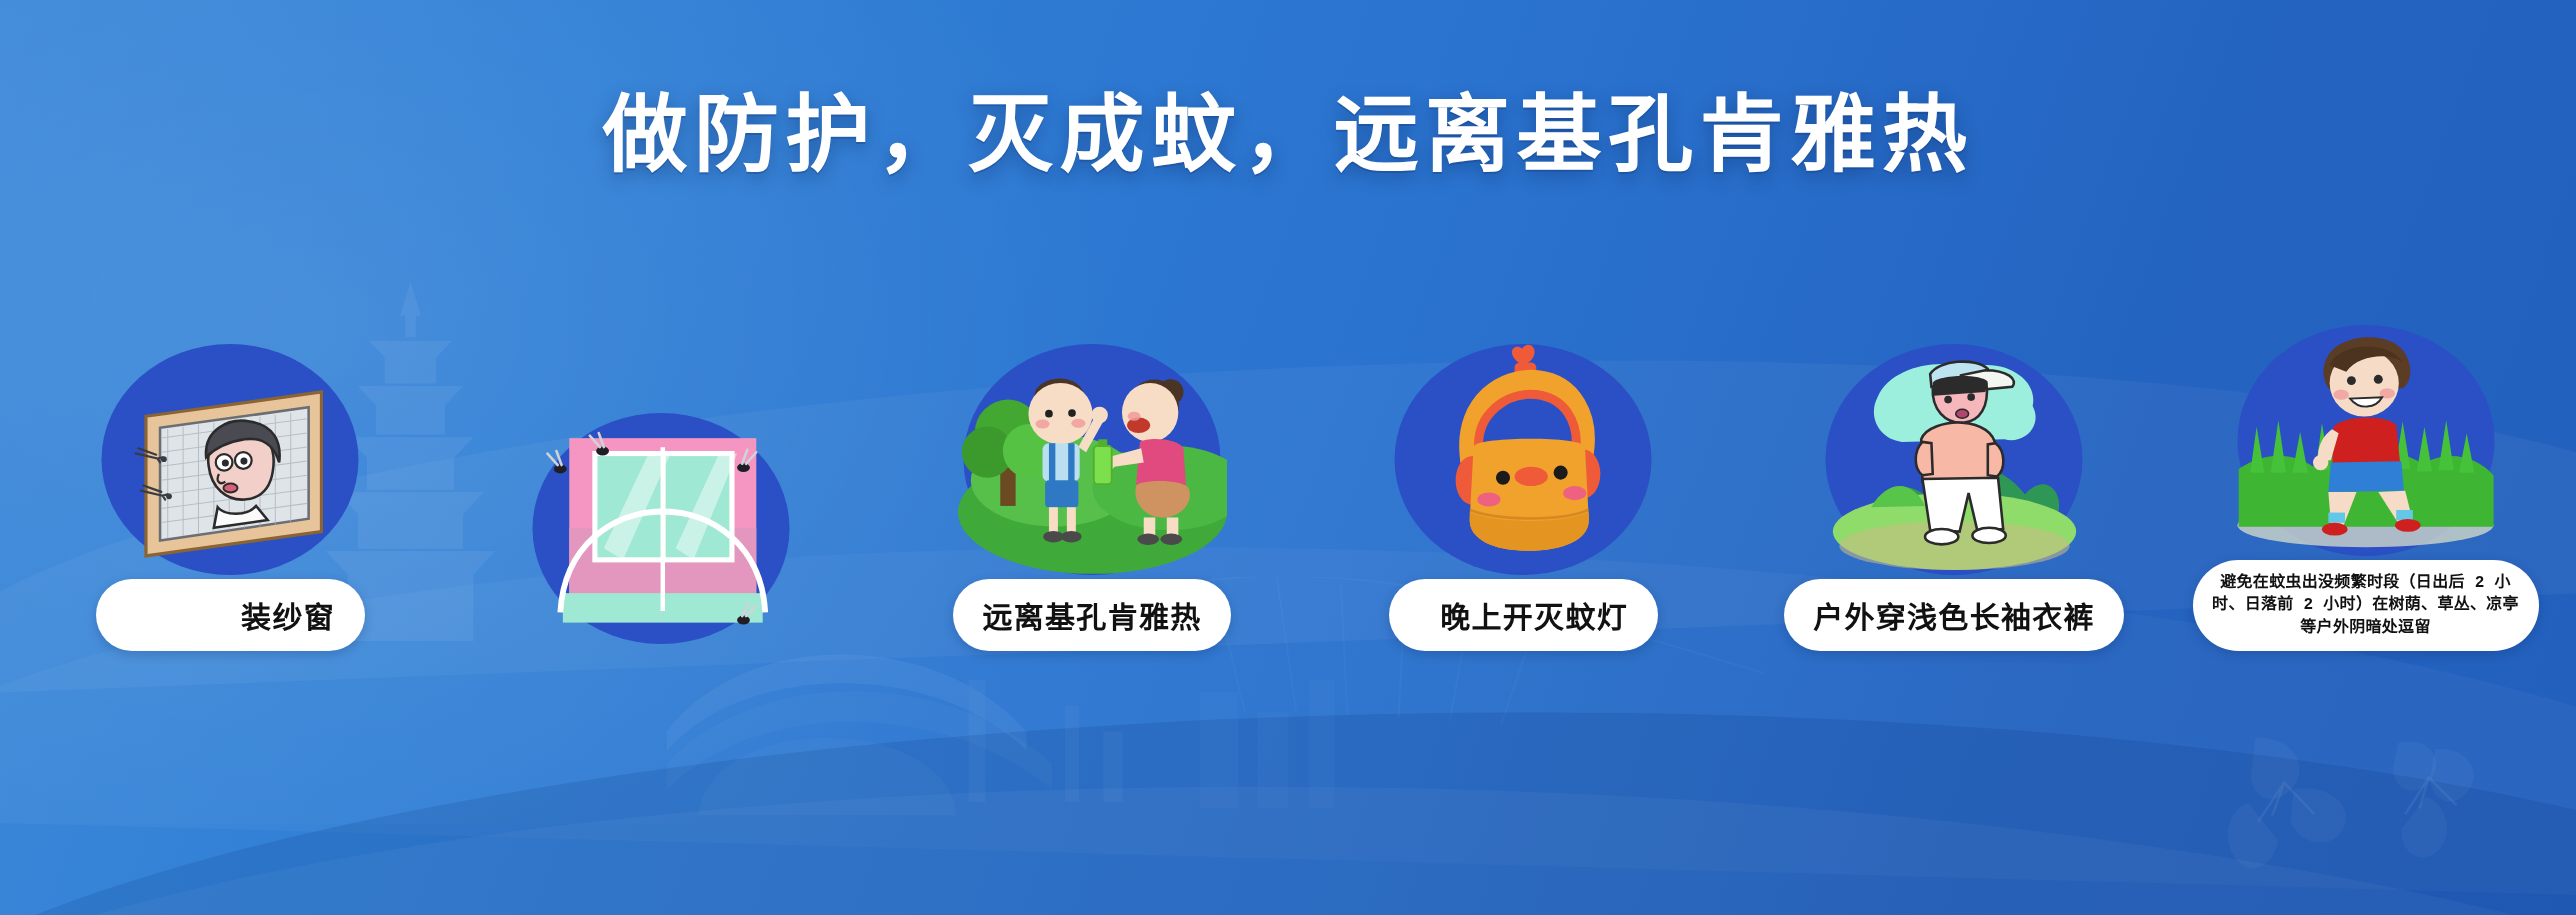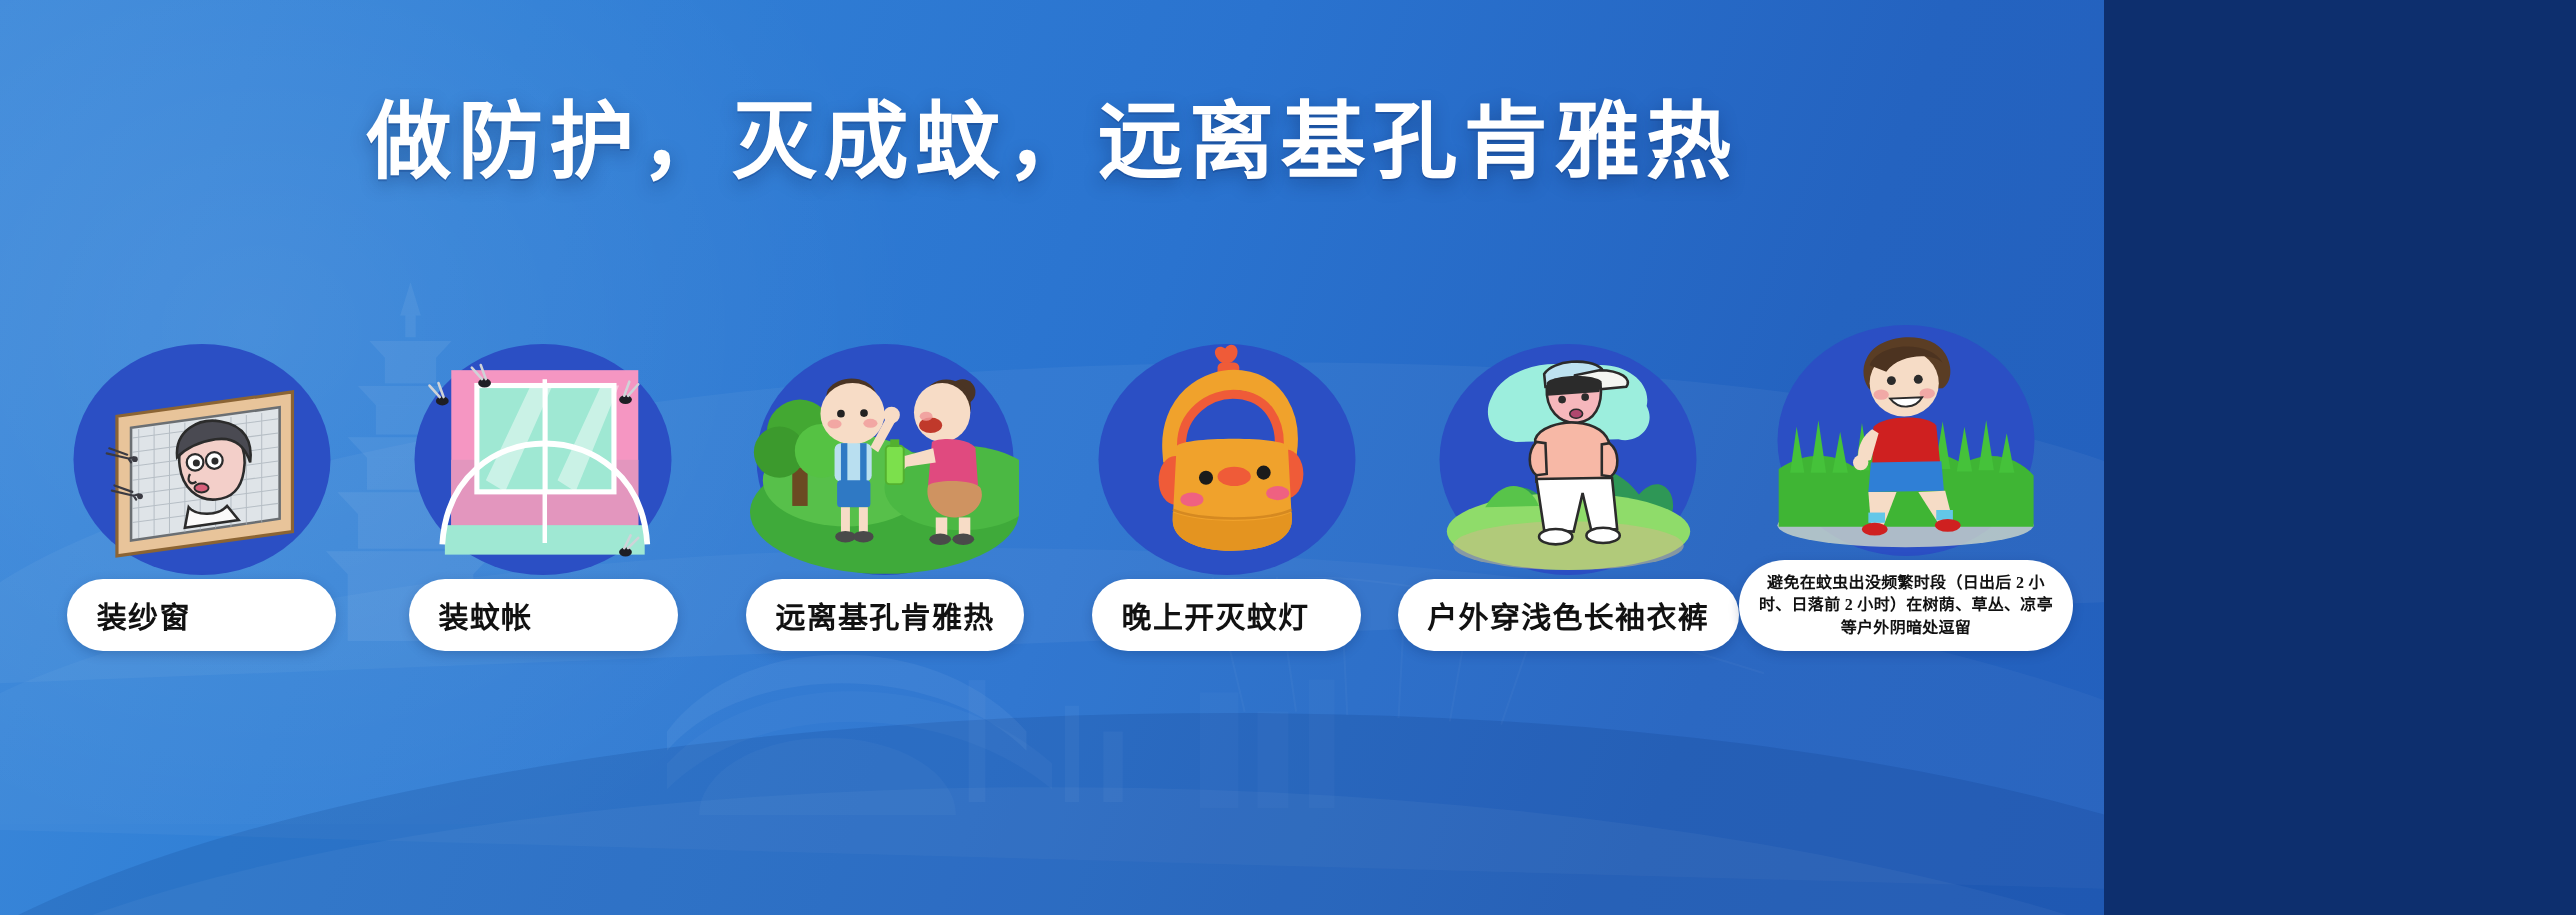--- a/index.html
+++ b/index.html
@@ -2,24 +2,24 @@
 <html lang="zh-CN" style="font-size:10.3px"><head>
 <meta charset="utf-8">
 <style>
   html, body {
     margin: 0;
     padding: 0;
     background: #0d2f6e;
   }
   #banner {
     position: relative;
-    width: 2104px;
+    width: 2576px;
     height: 916px;
     overflow: hidden;
-    font-family: Liberation Serif, serif;
+    font-family: Liberation Mono, monospace;
     background: linear-gradient(110deg, #3f8ada 0%, #3180d6 22%, #2a73cf 52%, #2463c0 80%, #2360bd 100%);
   }
 
   
   .bg-layer { position: absolute; pointer-events: none; }
 
   .bg-sweep-top {
     left: -4%; top: 40%; width: 112%; height: 30%;
     background: rgba(255,255,255,0.045);
     border-radius: 50% / 100% 100% 0 0;
@@ -116,21 +116,21 @@
 
   .pill {
     position: relative;
     z-index: 3;
     margin-top: -3.8px;
     background: #ffffff;
     border-radius: 641px;
     box-shadow: 0 3.2px 10.3px rgba(6,30,80,0.22);
     color: #111111;
     font-weight: 700;
-    text-align: left;
+    text-align: right;
     white-space: nowrap;
     padding: 14px 29.5px;
     font-size: 30px;
     letter-spacing: 1.3px;
     min-width: 269px;
     box-sizing: border-box;
   }
   .pill.multi {
     white-space: normal;
     font-size: 16px;
@@ -299,21 +299,20 @@
               <ellipse cx="0" cy="0" rx="10" ry="7" fill="#1e1e24"></ellipse>
               <path d="M4 -6 L20 -24 M-2 -6 L6 -28" stroke="#cfd3d8" stroke-width="4" stroke-linecap="round" fill="none"></path>
             </g>
             <g transform="translate(338,362)">
               <ellipse cx="0" cy="0" rx="10" ry="7" fill="#1e1e24"></ellipse>
               <path d="M4 -6 L20 -22 M-2 -6 L8 -26" stroke="#cfd3d8" stroke-width="4" stroke-linecap="round" fill="none"></path>
             </g>
           </g>
         </svg>
       </div>
-      <div class="pill">装蚊帐</div>
     </div>
 
     <div class="card">
       <div class="art-area">
         <div class="blob"></div>
         <svg class="art" viewBox="0 0 420 410">
           <ellipse cx="210" cy="300" rx="210" ry="96" fill="#3faa3a"></ellipse>
           <ellipse cx="150" cy="250" rx="130" ry="72" fill="#57c04a"></ellipse>
           <ellipse cx="330" cy="262" rx="120" ry="66" fill="#4bb843"></ellipse>
 

